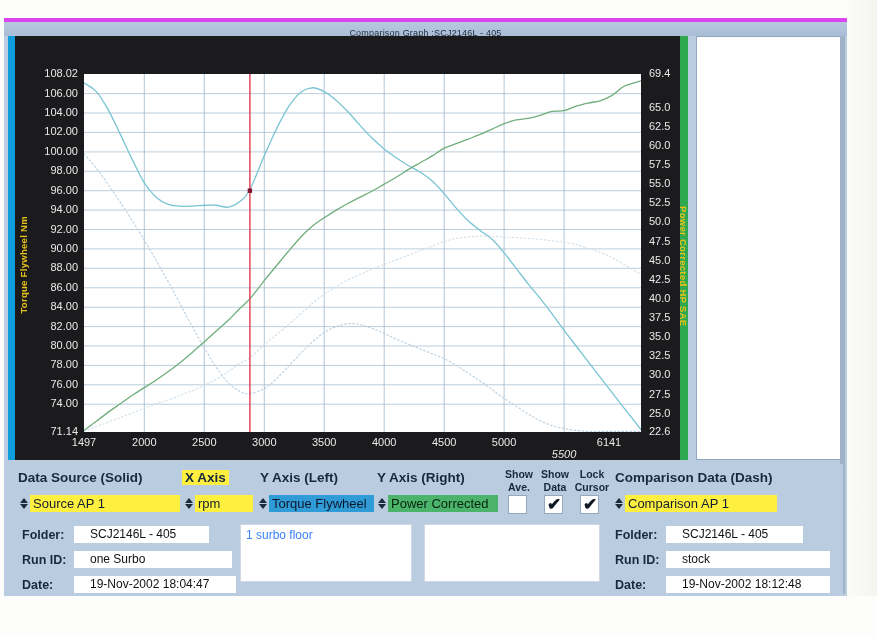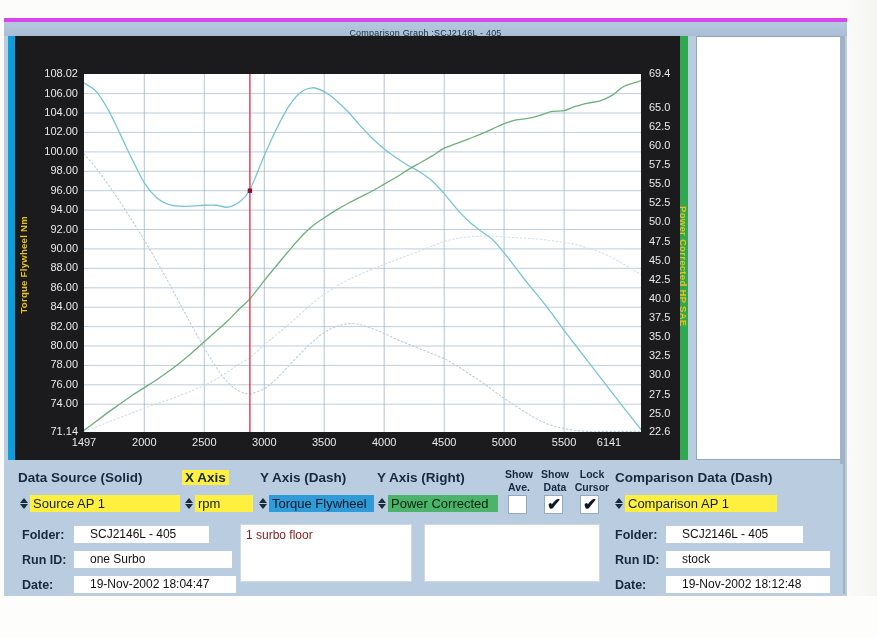--- a/index.html
+++ b/index.html
@@ -134,21 +134,21 @@
   }
   .fld-box{
     position:absolute;height:17px;line-height:17px;
     background:#ffffff;font-size:12px;color:#111;
     padding-left:16px;box-sizing:border-box;
     overflow:hidden;white-space:nowrap;
   }
   .note-box{
     position:absolute;background:#ffffff;
     border:1px solid #cfd9e4;box-sizing:border-box;
-    font-size:12px;color:#7f1d1d;padding:3px 5px;
+    font-size:12px;color:#3b82f6;padding:3px 5px;
   }
   #scrollbar-right{
     position:absolute;right:2px;top:14px;width:5px;height:558px;
     background:#9fb2c6;
   }
   
   #paper-right{
     position:absolute;right:0;top:0;width:30px;height:638px;
     background:linear-gradient(90deg,#fbfbf9,#f4f4f0);
   }
@@ -220,21 +220,21 @@
         </div>
       <div id="x-ticks">
           <div class="tk" style="left: 76px; top: 2px;">1497</div>
           <div class="tk" style="left: 136.3px; top: 2px;">2000</div>
           <div class="tk" style="left: 196.3px; top: 2px;">2500</div>
           <div class="tk" style="left: 256.3px; top: 2px;">3000</div>
           <div class="tk" style="left: 316.2px; top: 2px;">3500</div>
           <div class="tk" style="left: 376.2px; top: 2px;">4000</div>
           <div class="tk" style="left: 436.2px; top: 2px;">4500</div>
           <div class="tk" style="left: 496.1px; top: 2px;">5000</div>
-          <div class="tk" style="left: 556.1px; top: 2px;">5500</div>
+          <div class="tk" style="left: 556.1px; top: 14px; font-style: italic;">5500</div>
           <div class="tk" style="left: 601px; top: 2px; text-align: right;">6141</div>
         </div>
 
       <div id="plot-area">
         <svg id="plot-svg" width="557" height="358" viewBox="0 0 557 358">
             <line x1="0" y1="19.6" x2="557" y2="19.6" stroke="#9fb8cc" stroke-width="0.7"></line>
             <line x1="0" y1="39.0" x2="557" y2="39.0" stroke="#9fb8cc" stroke-width="0.7"></line>
             <line x1="0" y1="58.4" x2="557" y2="58.4" stroke="#9fb8cc" stroke-width="0.7"></line>
             <line x1="0" y1="77.9" x2="557" y2="77.9" stroke="#9fb8cc" stroke-width="0.7"></line>
             <line x1="0" y1="97.3" x2="557" y2="97.3" stroke="#9fb8cc" stroke-width="0.7"></line>
@@ -271,21 +271,21 @@
 
     <div id="right-white-panel"></div>
     <div id="scrollbar-right"></div>
 
     <div id="controls">
 
       <div class="ctl-head" style="left:10px;top:6px;">Data Source (Solid)</div>
 
       <div class="ctl-head" style="left:174px;top:6px;background:#ffef3f;padding:0 3px;">X Axis</div>
 
-      <div class="ctl-head" style="left:252px;top:6px;">Y Axis (Dash)</div>
+      <div class="ctl-head" style="left:252px;top:6px;">Y Axis (Left)</div>
 
       <div class="ctl-head" style="left:369px;top:6px;">Y Axis (Right)</div>
 
       <div class="ctl-head small" style="left:494px;top:5px;width:34px;">Show</div>
       <div class="ctl-head small" style="left:494px;top:18px;width:34px;">Ave.</div>
 
       <div class="ctl-head small" style="left:530px;top:5px;width:34px;">Show</div>
       <div class="ctl-head small" style="left:530px;top:18px;width:34px;">Data</div>
 
       <div class="ctl-head small" style="left:565px;top:5px;width:38px;">Lock</div>

